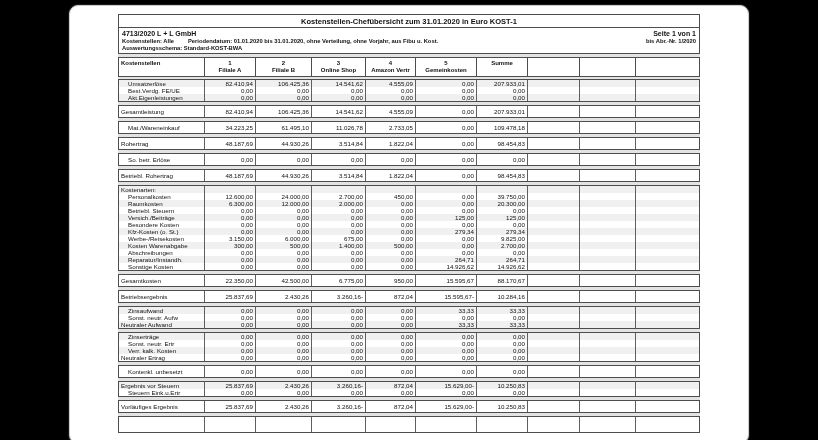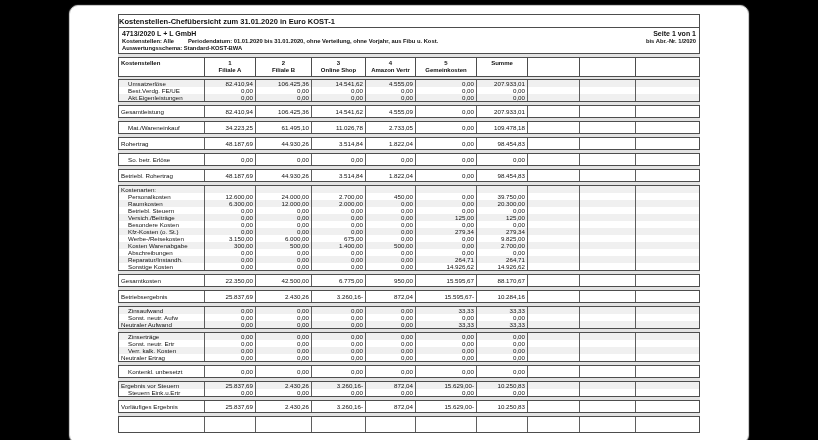--- a/index.html
+++ b/index.html
@@ -4,21 +4,21 @@
 <style>
   * { margin:0; padding:0; box-sizing:border-box; }
   html,body { width:818px; height:440px; background:#000; overflow:hidden;
               font-family:"Liberation Sans","DejaVu Sans",sans-serif; color:#111; }
   .page { position:absolute; left:69px; top:5px; width:680px; min-height:372px;
           background:#fff; border:1px solid #c9c9c9; border-radius:9px;
           box-shadow:0 0 0 1px rgba(255,255,255,.10), 0 3px 10px rgba(0,0,0,.85);
           padding:8px 0 10px 0; }
   .report { width:582px; margin:0 auto; background:#e3e3e3; }
   .box { border:1px solid #4d4d4d; background:#fff; }
-  .title-box { height:14px; line-height:13px; 
+  .title-box { height:14px; line-height:13px; text-align:center;
                font-size:7.5px; font-weight:bold; }
   .info-box { border-top:none; display:flex; justify-content:space-between;
               padding:2px 3px 2px 3px; }
   .info-left .l1 { font-size:7px; font-weight:bold; line-height:8px; }
   .info-left .l2, .info-left .l3 { font-size:5.8px; font-weight:bold; line-height:6.5px; }
   .info-gap { display:inline-block; width:14px; }
   .info-right { text-align:right; }
   .info-right .r1 { font-size:7px; font-weight:bold; line-height:8px; }
   .info-right .r2 { font-size:5.8px; font-weight:bold; line-height:6.5px; }
   .grid { display:grid; grid-template-columns:86px 51px 56px 54px 50px 61px 51px 52px 56px 63px; }

